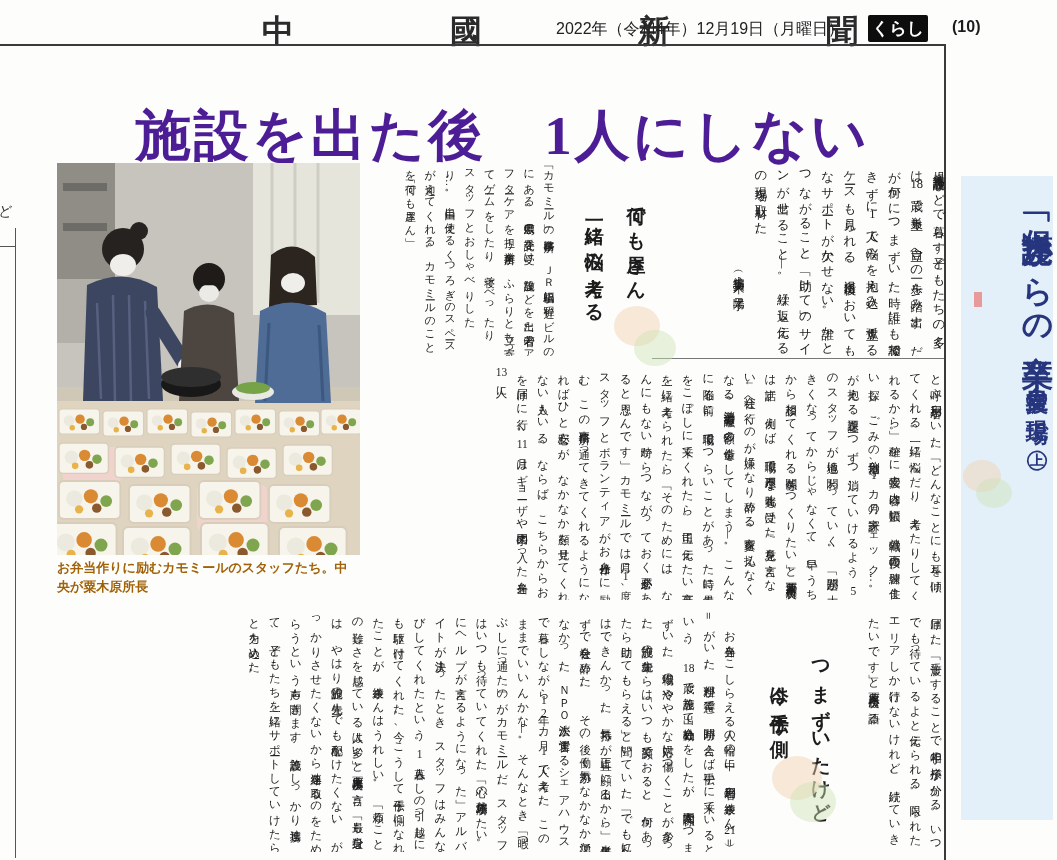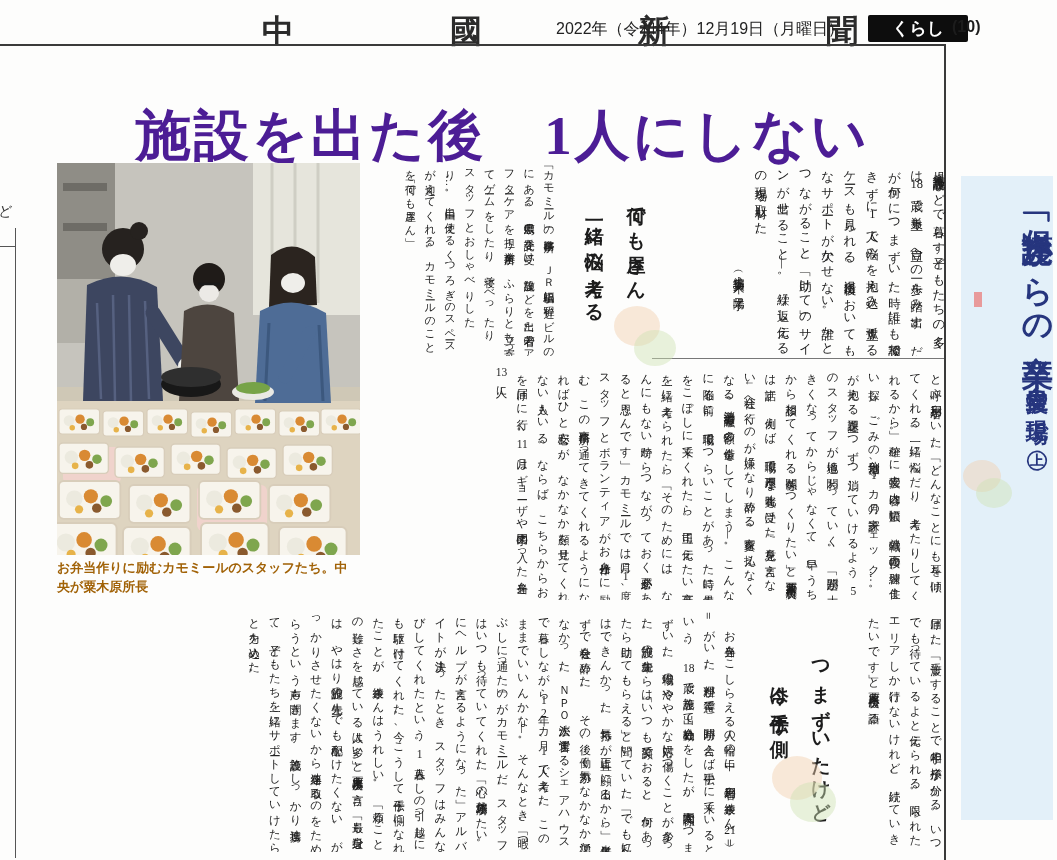--- a/index.html
+++ b/index.html
@@ -6,21 +6,21 @@
   body{
     width:1057px;height:860px;position:relative;overflow:hidden;
     background:#fdfdfc;color:#1c1c1c;
     font-family:"Liberation Serif","DejaVu Serif",serif;
   }
   .abs{position:absolute;}
   
   .masthead{left:218px;top:10px;font-size:32px;font-weight:bold;letter-spacing:62px;color:#2b2b2b;white-space:nowrap;margin-left:44px;}
   .dateline{left:556px;top:19px;font-family:"Liberation Sans","DejaVu Sans",sans-serif;font-size:16px;font-weight:normal;color:#222;white-space:nowrap;}
   .badge{left:868px;top:15px;background:#0d0d0d;color:#fff;font-family:"Liberation Sans","DejaVu Sans",sans-serif;
-         font-size:17px;font-weight:bold;padding:2px 24px;border-radius:2px;}
+         font-size:17px;font-weight:bold;padding:2px 4px;border-radius:2px;}
   .pagenum{left:952px;top:18px;font-family:Liberation Sans, sans-serif;font-size:16px;font-weight:bold;}
   
   .line-top{left:0;top:44px;width:946px;border-top:2px solid #3a3a3a;height:0;}
   .line-right{left:944px;top:44px;height:816px;border-left:2px solid #3a3a3a;width:0;}
   .line-left{left:15px;top:228px;height:630px;border-left:1.5px solid #555;width:0;}
   .edge-tick{left:0;top:246px;width:15px;border-top:1.5px solid #555;height:0;}
   .edge-frag{left:-4px;top:194px;writing-mode:vertical-rl;font-size:14px;color:#333;}
   
   .headline{left:90px;top:62px;width:780px;text-align:right;font-size:55px;font-weight:bold;letter-spacing:3px;color:#4c1d95;white-space:nowrap;}
   

